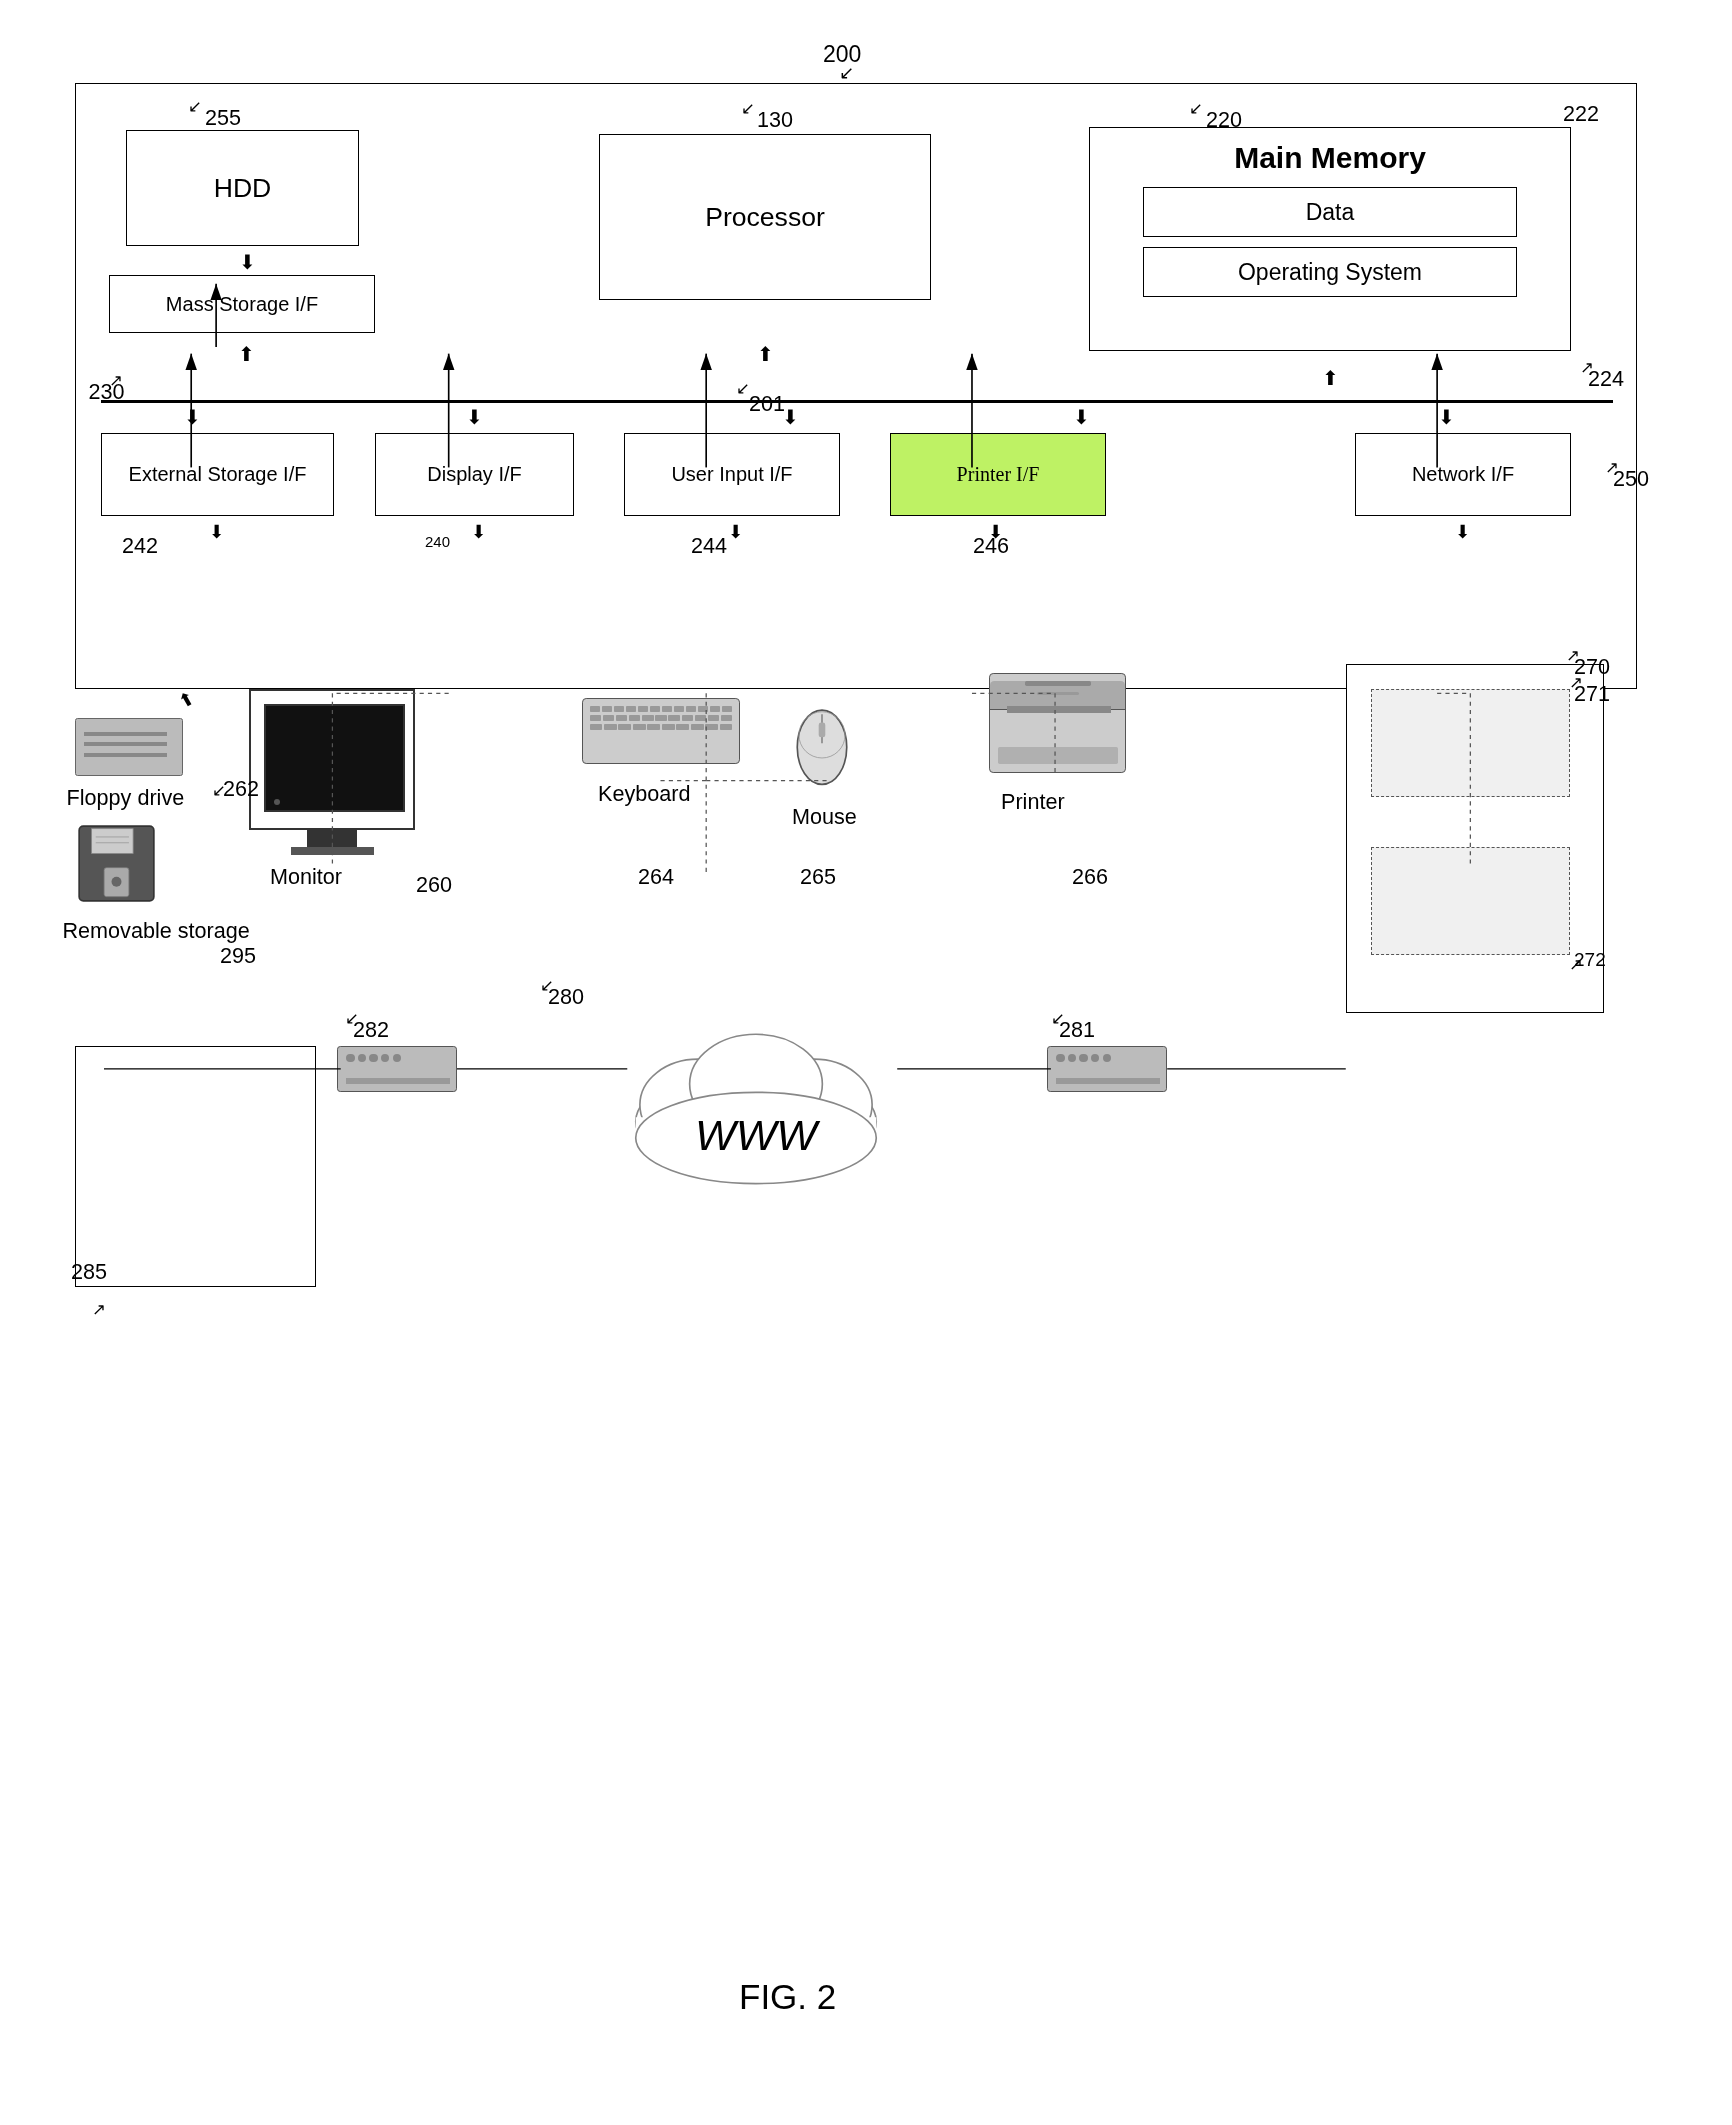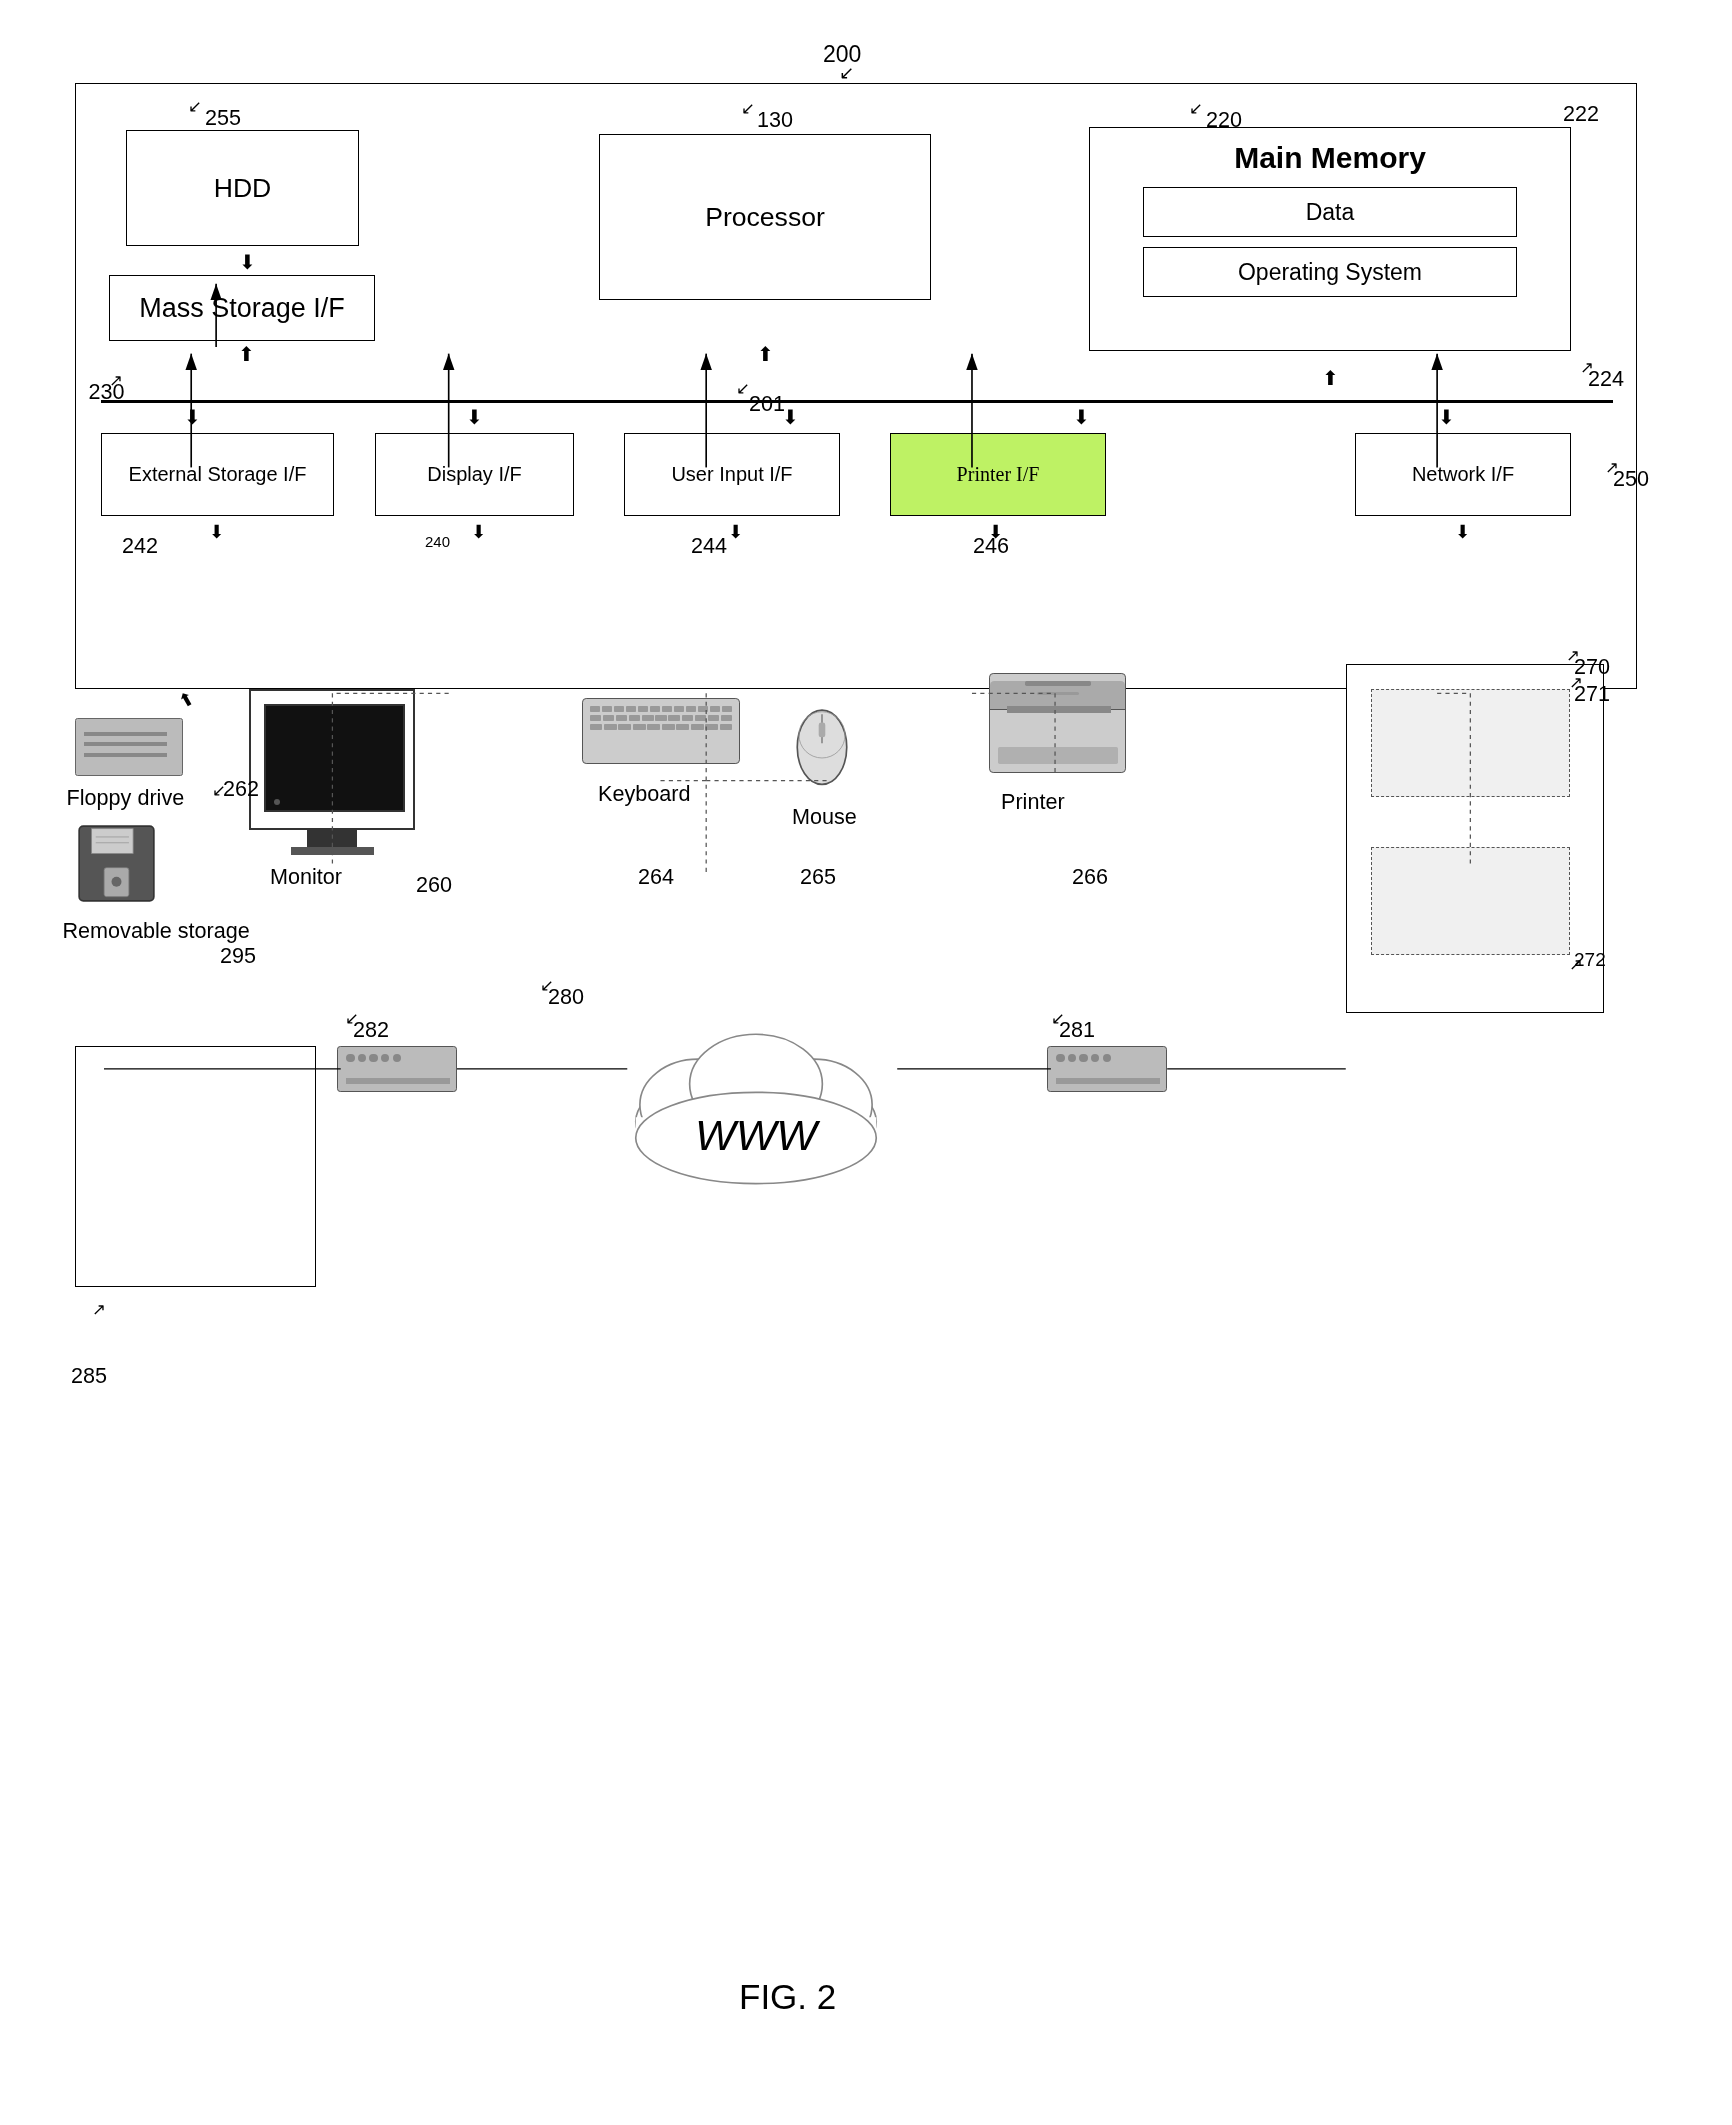--- a/index.html
+++ b/index.html
@@ -43,21 +43,21 @@
 
     <div style="position:absolute; top:21px; left:129px; font-size:21.6px;">255</div>
     <div style="position:absolute; top:12.5px; left:112px; font-size:16.6px;">↙</div>
 
     <div style="position:absolute; top:46px; left:50px; width:233px; height:116px; border:1.7px solid #000; display:flex; align-items:center; justify-content:center; font-size:26.6px; background:#fff;">
       <span>HDD</span>
     </div>
 
     <div style="position:absolute; top:166px; left:163px; font-size:20px;">⬇</div>
 
-    <div style="position:absolute; top:191px; left:33px; width:266px; height:66px; border:1.7px solid #000; display:flex; align-items:center; justify-content:center; font-size:27px; text-align:center; background:#fff;">
+    <div style="position:absolute; top:191px; left:33px; width:266px; height:58px; border:1.7px solid #000; display:flex; align-items:center; justify-content:center; font-size:20px; text-align:center; background:#fff;">
       <span>Mass Storage I/F</span>
     </div>
 
     <div style="position:absolute; top:23px; left:681px; font-size:21.6px;">130</div>
     <div style="position:absolute; top:15px; left:665px; font-size:16.6px;">↙</div>
 
     <div style="position:absolute; top:50px; left:523px; width:332px; height:166px; border:1.7px solid #000; display:flex; align-items:center; justify-content:center; font-size:26.6px; background:#fff;">
       <span>Processor</span>
     </div>
 
@@ -311,21 +311,21 @@
         <div style="width:8.3px; height:8.3px; background:#888; border-radius:50%;"></div>
         <div style="width:8.3px; height:8.3px; background:#888; border-radius:50%;"></div>
       </div>
       <div style="position:absolute; bottom:6.6px; left:8.3px; width:104px; height:6.6px; background:#999;"></div>
     </div>
   </div>
   <div style="position:absolute; top:984px; left:1009px; font-size:21.6px;">281</div>
   <div style="position:absolute; top:976px; left:1001px; font-size:16.6px;">↙</div>
 
   <div style="position:absolute; top:1013px; left:25px; width:241px; height:241px; border:1.7px solid #000; background:#fff;"></div>
-  <div style="position:absolute; top:1330px; left:21px; font-size:21.6px;">285</div>
+  <div style="position:absolute; top:1226px; left:21px; font-size:21.6px;">285</div>
   <div style="position:absolute; top:1267px; left:42px; font-size:16.6px;">↗</div>
 
   <svg style="position:absolute; top:0; left:0; width:1628px; height:1329px; pointer-events:none;" viewBox="0 0 1960 1600" width="1628" height="1329">
     <defs>
       <marker id="arrowhead" markerWidth="10" markerHeight="7" refX="10" refY="3.5" orient="auto">
         <polygon points="0 0, 10 3.5, 0 7" fill="#000"></polygon>
       </marker>
       <marker id="arrowhead-start" markerWidth="10" markerHeight="7" refX="0" refY="3.5" orient="auto">
         <polygon points="10 0, 0 3.5, 10 7" fill="#000"></polygon>
       </marker>

